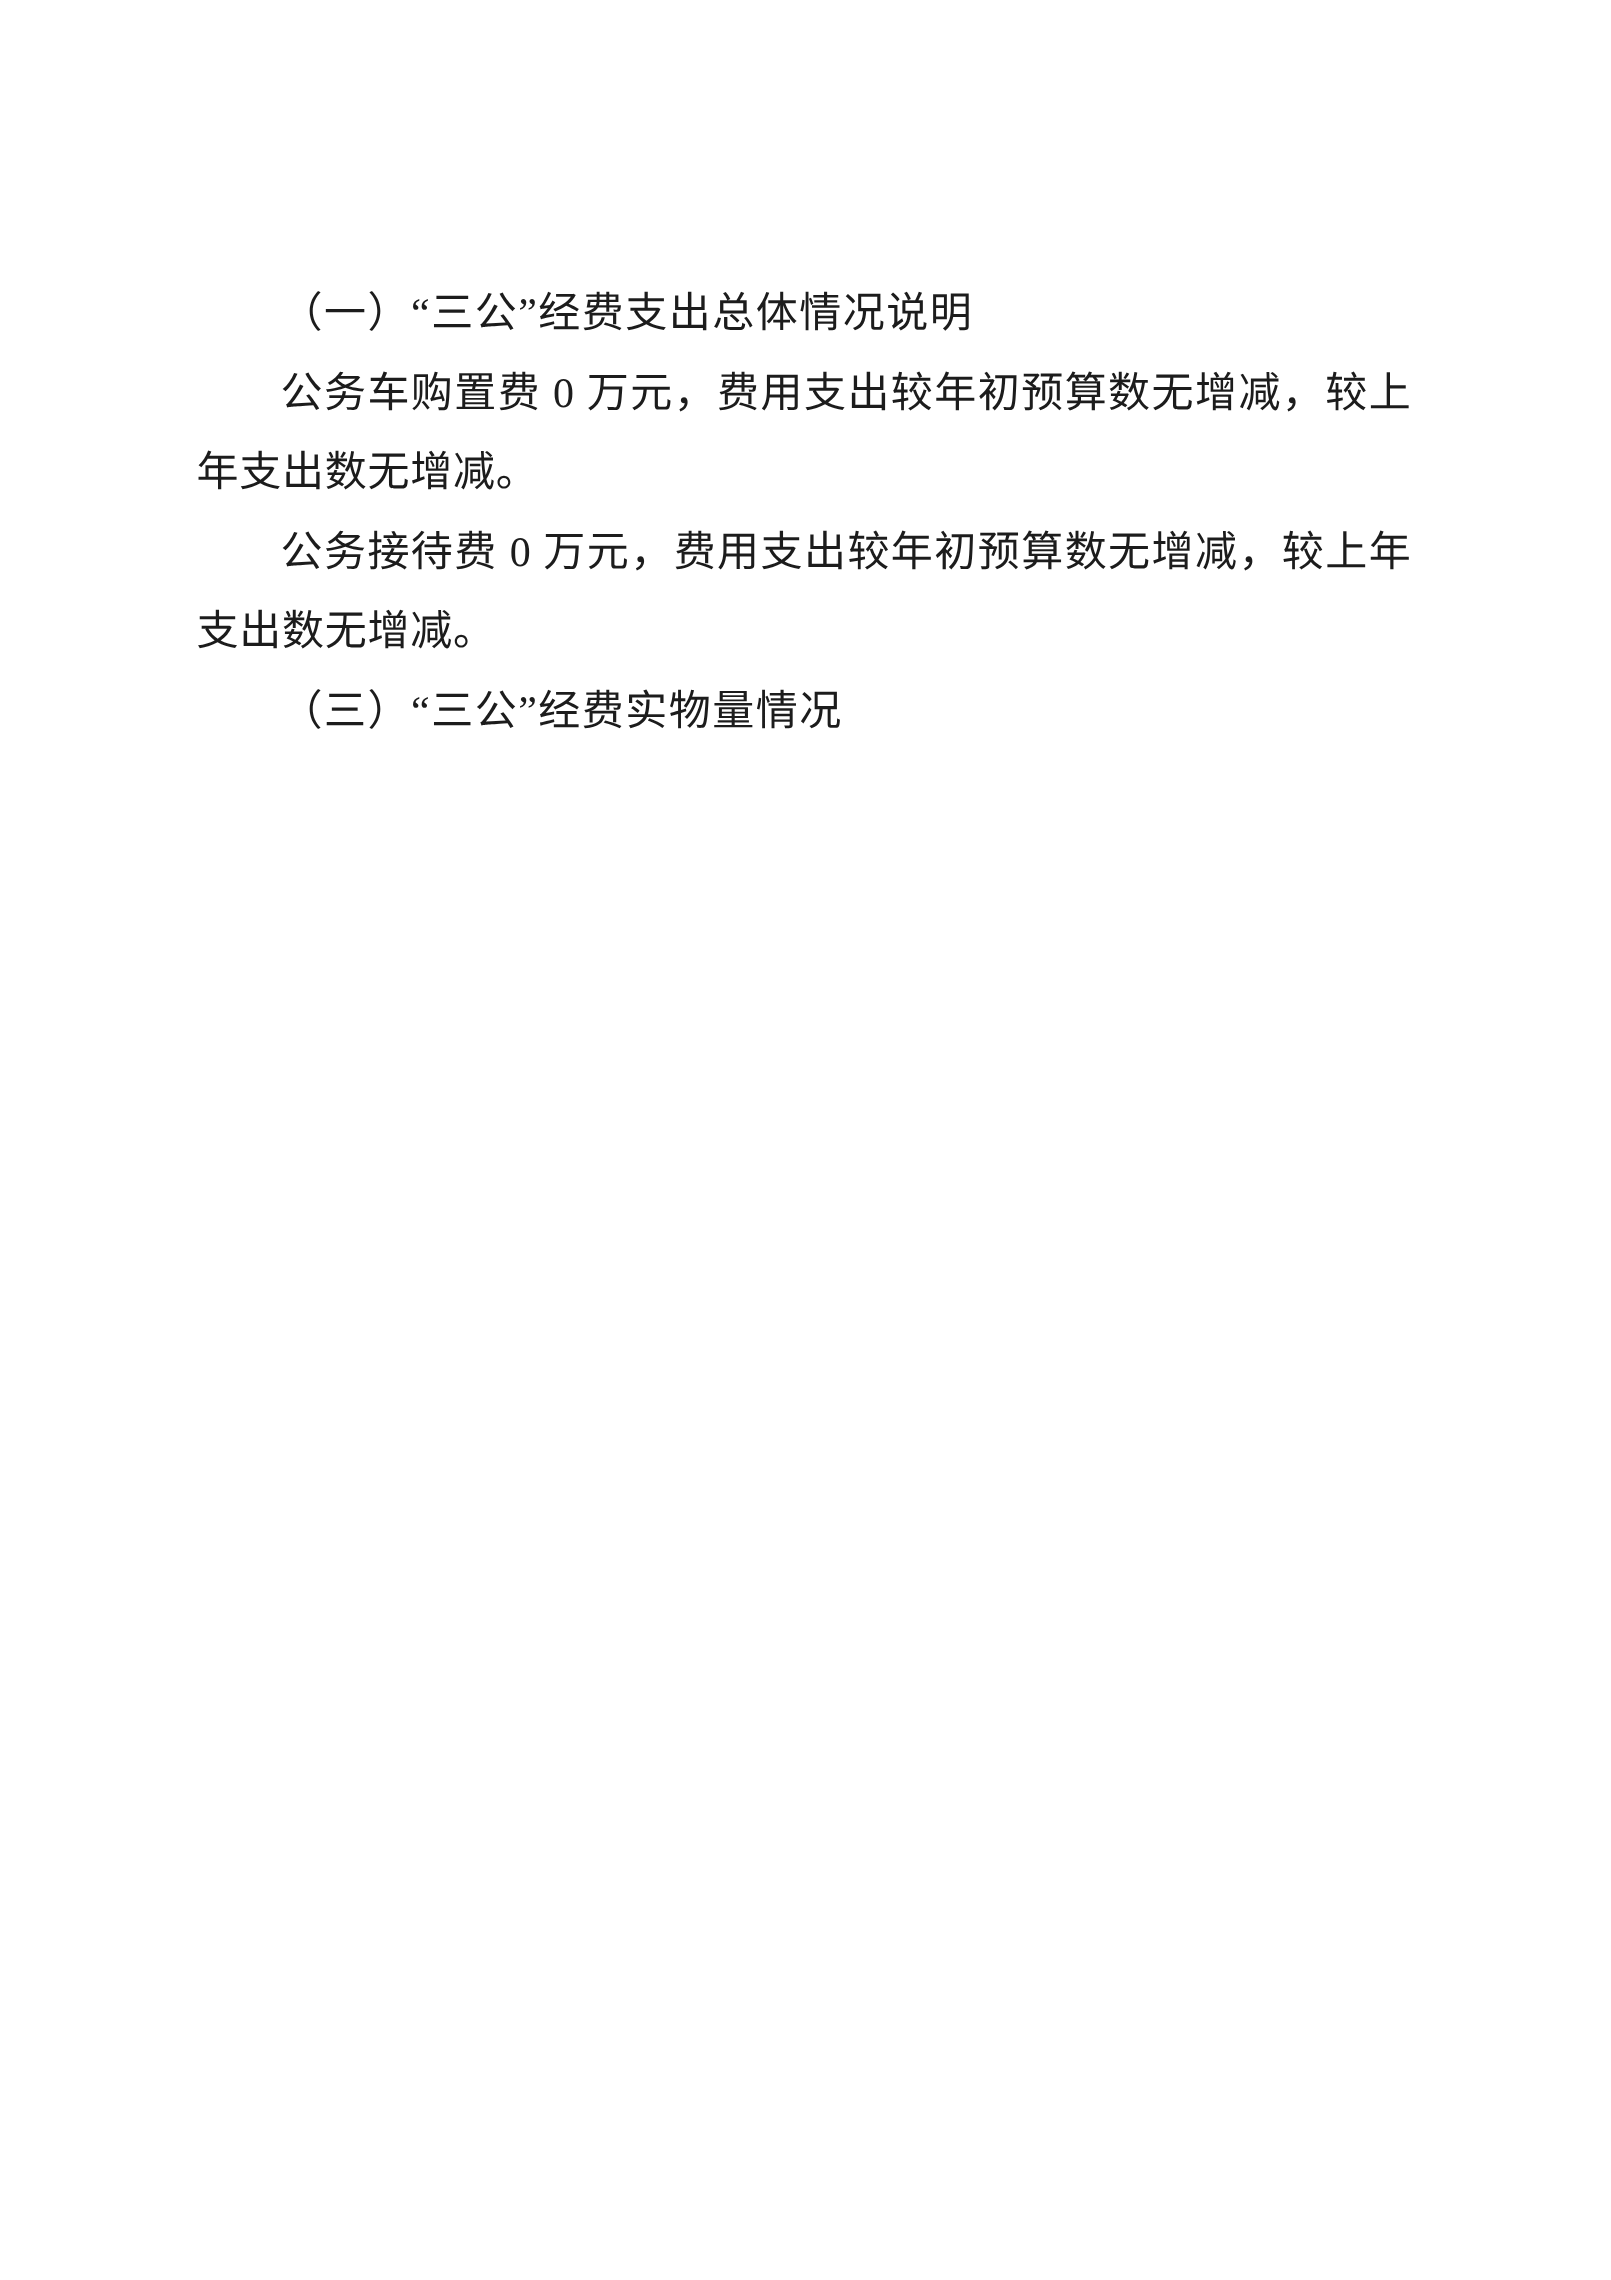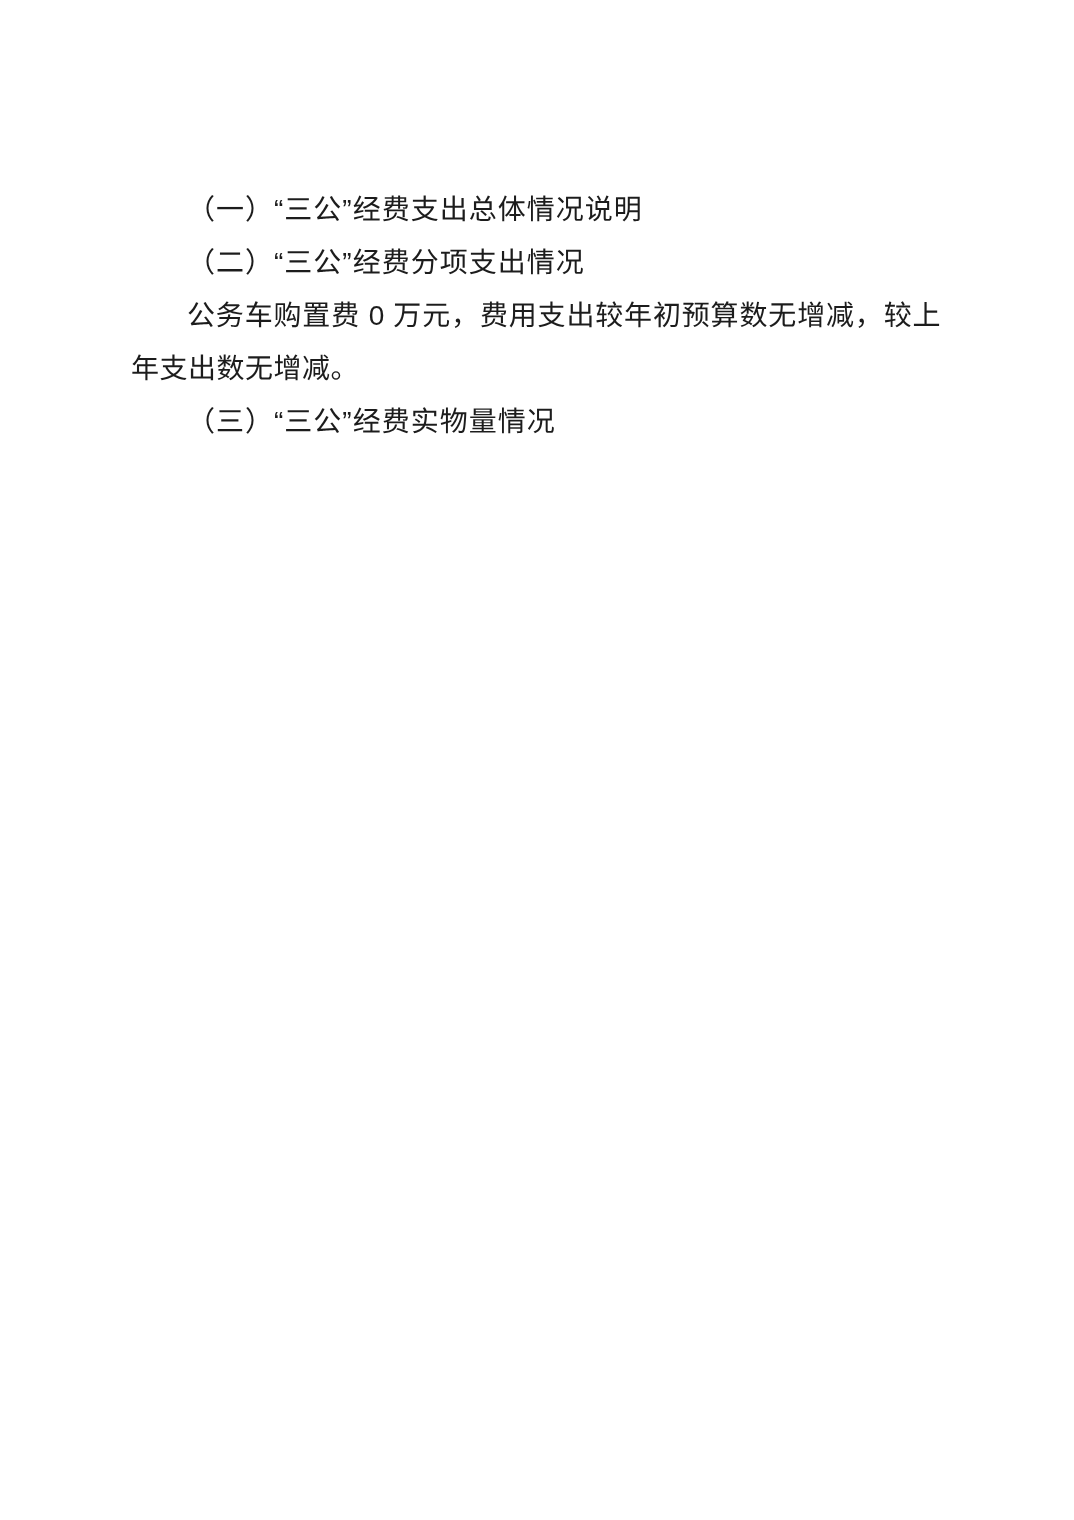--- a/index.html
+++ b/index.html
@@ -6,21 +6,21 @@
     margin: 0;
     padding: 0;
     background: #ffffff;
   }
   .page {
     position: relative;
     width: 1074px;
     height: 1096px;
     background: #ffffff;
     overflow: hidden;
-    font-family: Liberation Sans, sans-serif;
+    font-family: Liberation Serif, serif;
     color: #1c1c1c;
   }
   .content {
     position: absolute;
     top: 183px;
     left: 131px;
     width: 810px;
   }
   .content p,
   .content h3 {
@@ -56,26 +56,26 @@
 </style>
 </head>
 <body>
 
 <div class="page">
   <main class="content">
 
     <h3>（一）“三公”经费支出总体情况说明</h3>
 
 
-    <h3>（二）“三公”经费分项支出情况</h3>
 
 
     <p>公务车购置费 0 万元，费用支出较年初预算数无增减，较上年支出数无增减。</p>
 
 
+    <p>公务接待费 0 万元，费用支出较年初预算数无增减，较上年支出数无增减。</p>
 
     <h3>（三）“三公”经费实物量情况</h3>
 
 
   </main>
 
   <div class="footer">– 6 –</div>
 </div>
 
 </body></html>

